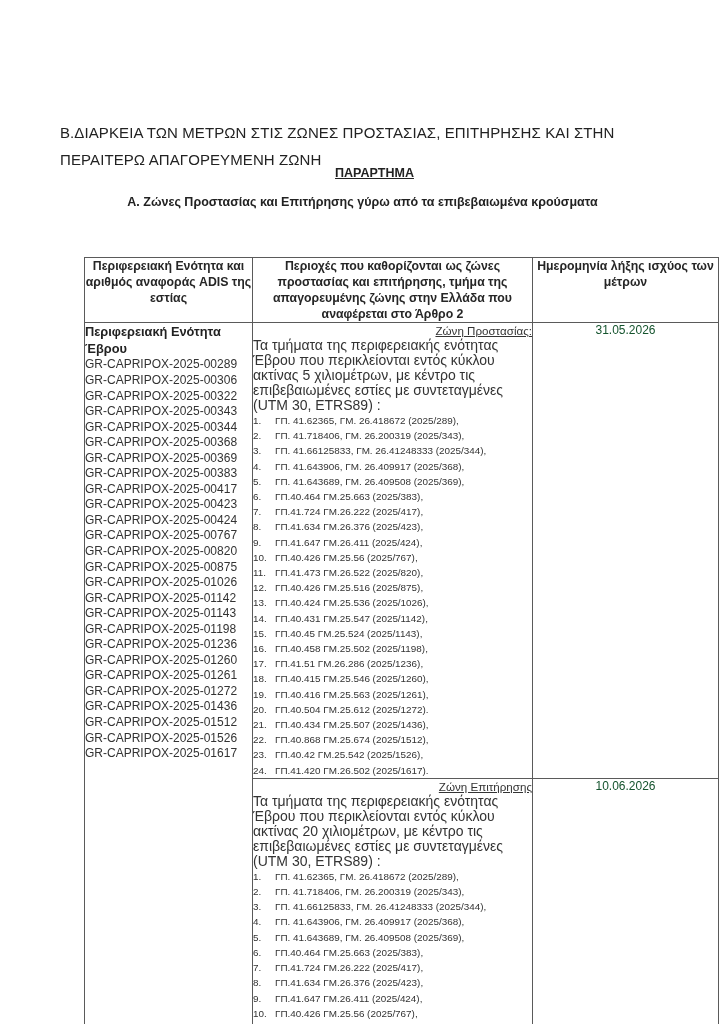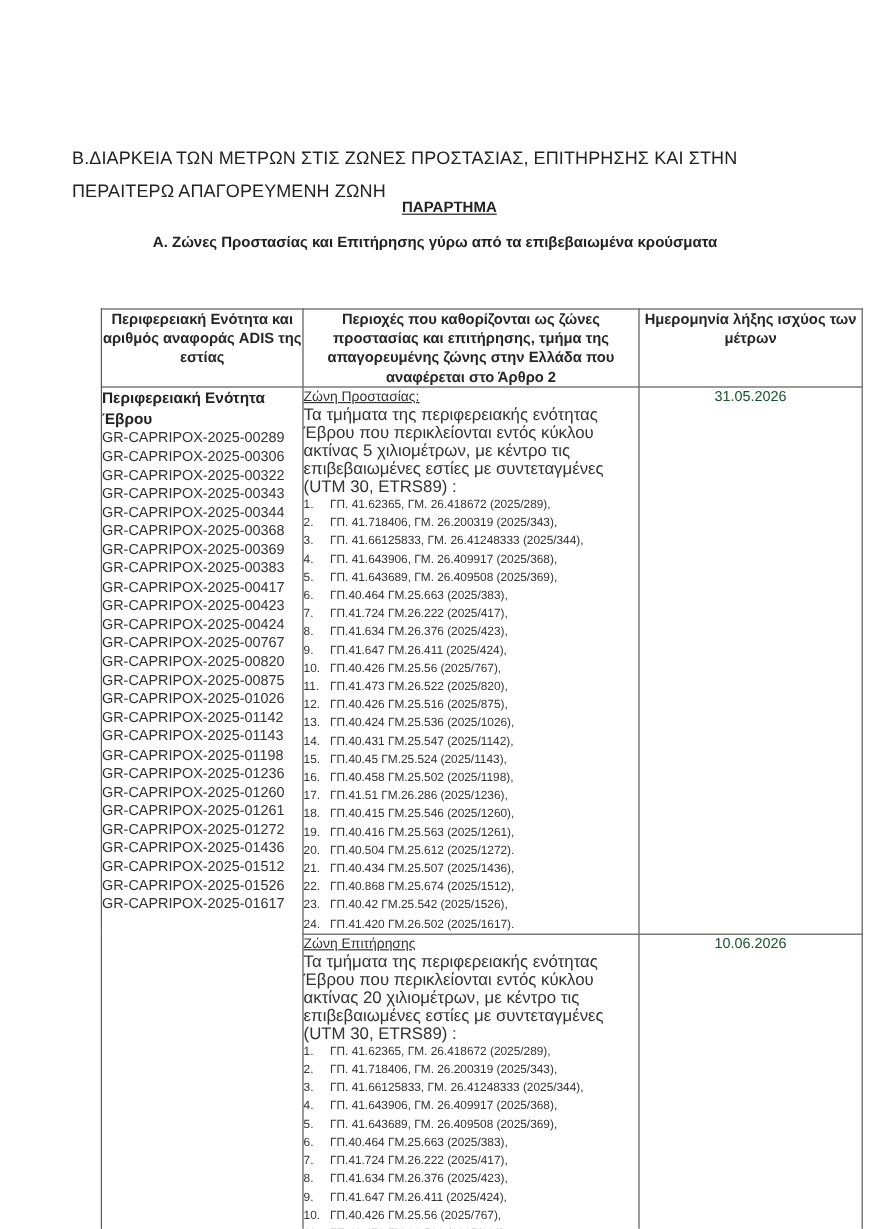--- a/index.html
+++ b/index.html
@@ -28,21 +28,21 @@
     }
     th.hdr {
       font-weight: bold; font-size: 12.3px; line-height: 16px; text-align: center;
       vertical-align: middle; color: #262626; padding: 4px 6px 4px 6px; height: 64px;
     }
     td.col1 { padding: 3px 6px; }
     .region-name { font-weight: bold; font-size: 12.8px; line-height: 17.2px; color: #222; }
     .adis-list { list-style: none; margin: 0; padding: 0; }
     .adis-list li { font-size: 12px; line-height: 15.55px; color: #333; }
     td.col2 { padding: 2px 6px 0 6px; }
-    .zone-title { font-size: 11.6px; text-decoration: underline; line-height: 15px; color: #333; }
+    .zone-title { font-size: 11.6px; text-decoration: underline; line-height: 15px; color: #333; text-align: right; }
     .zone-desc { font-size: 14px; line-height: 15px; color: #333; }
     .coord-list { list-style: none; margin: 0; padding: 0; }
     .coord-list li { font-size: 9.9px; line-height: 15.2px; color: #333; display: flex; }
     .coord-list .num { width: 22px; flex: none; }
     td.col3 { vertical-align: middle; text-align: center; font-size: 12px; color: #14532d; }
     .row-protect td.col2 { height: 418px; }
     .row-surv td.col2 { height: 247px; }
   </style>
 </head>
 <body>

